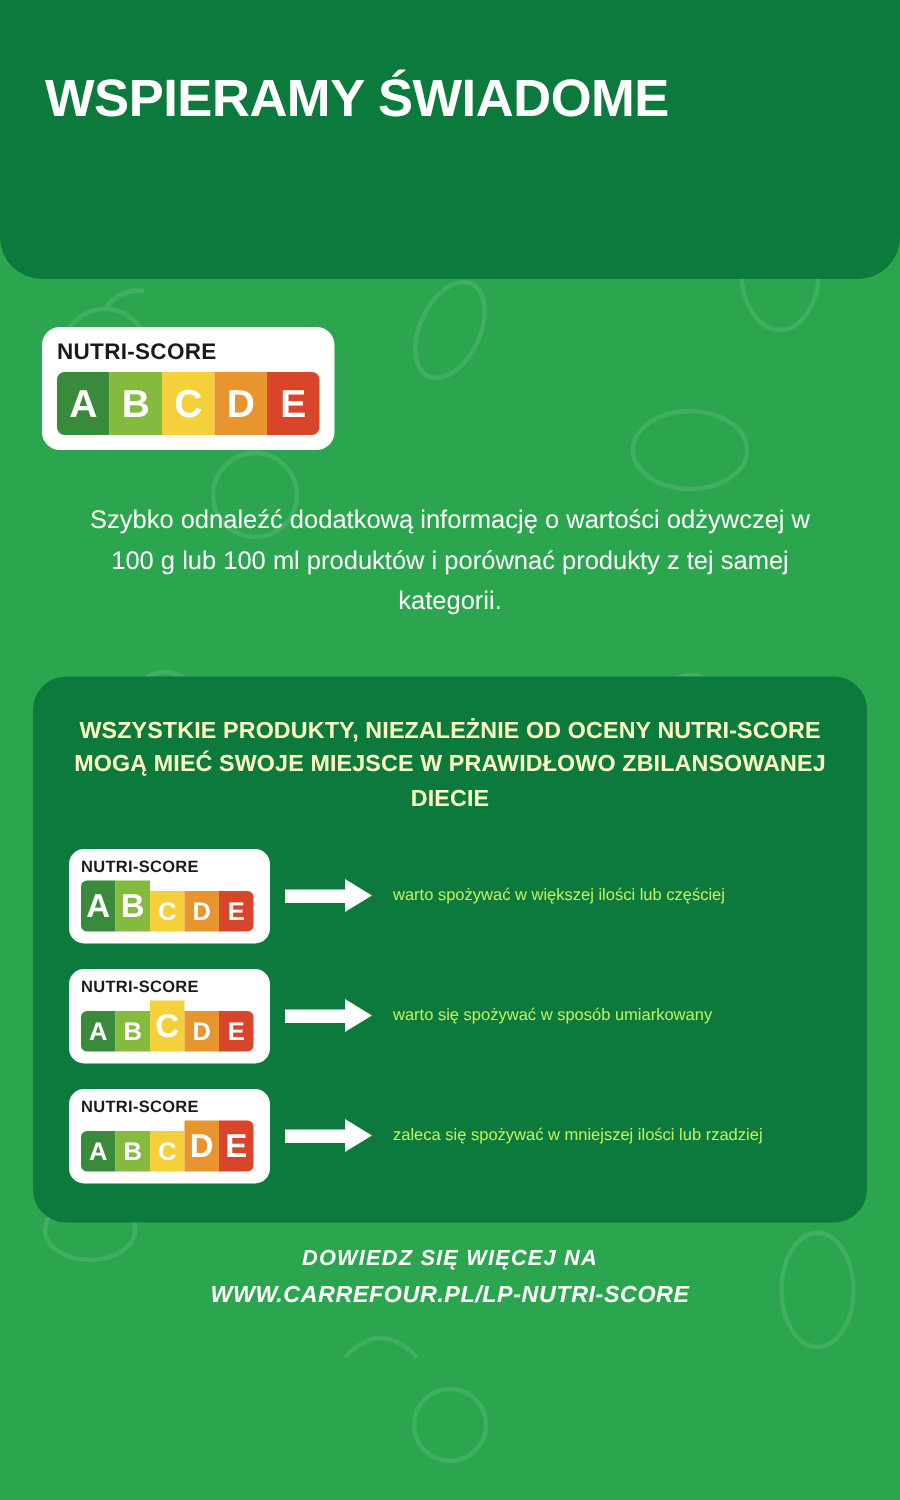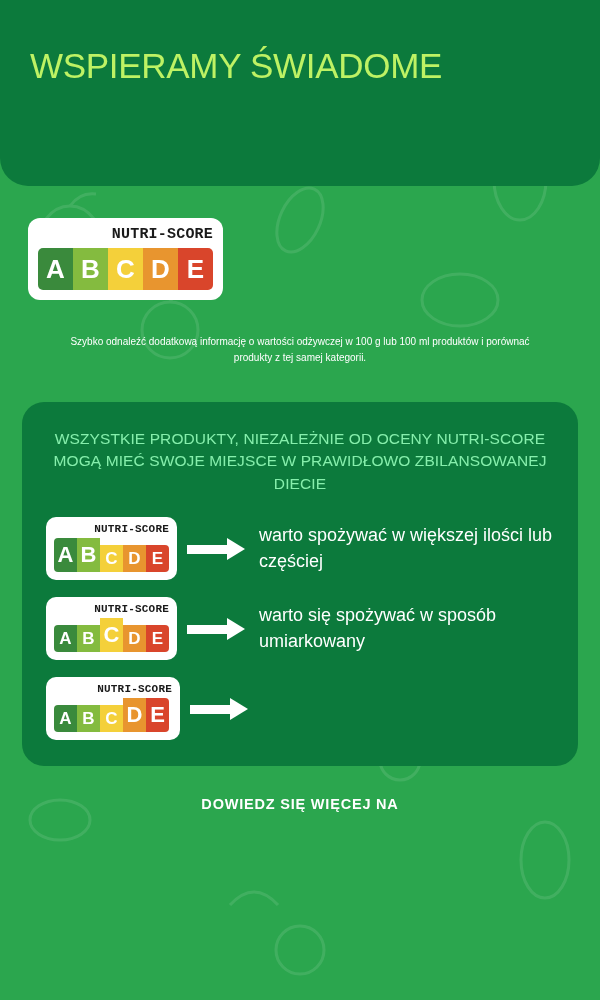--- a/index.html
+++ b/index.html
@@ -23,24 +23,24 @@
   }
   .header {
     position: relative;
     background: #0c7a3c;
     border-bottom-left-radius: 28px;
     border-bottom-right-radius: 28px;
     padding: 46px 30px 30px 30px;
     height: 186px;
   }
   .header h1 {
-    color: #bef264;
+    color: #ffffff;
     font-size: 35px;
     line-height: 1.16;
-    font-weight: normal;
+    font-weight: bold;
     letter-spacing: -0.3px;
     text-transform: uppercase;
   }
   .header h1 .l2 { display: block; }
 
   .intro {
     position: relative;
     display: flex;
     align-items: flex-start;
     padding: 32px 28px 0 28px;
@@ -61,22 +61,21 @@
     border-radius: 12px;
     padding: 8px 10px 10px 10px;
     display: inline-block;
   }
   .ns-title {
     font-size: 15px;
     font-weight: bold;
     color: #1a1a1a;
     letter-spacing: 0.2px;
     margin-bottom: 5px;
-    text-align: right;
-    font-family: Liberation Mono, monospace;
+    text-align: left;
   }
   .ns-scale { display: flex; align-items: flex-end; }
   .ns-cell {
     color: #ffffff;
     font-weight: bold;
     text-align: center;
     display: flex;
     align-items: center;
     justify-content: center;
     line-height: 1;
@@ -92,36 +91,36 @@
   .ns-sm .ns-cell { width: 23px; height: 27px; font-size: 17px; }
   .ns-sm .ns-cell.hl { height: 34px; font-size: 22px; }
   .ns-sm .ns-cell:first-child { border-top-left-radius: 4px; border-bottom-left-radius: 4px; }
   .ns-sm .ns-cell:last-child { border-top-right-radius: 4px; border-bottom-right-radius: 4px; }
   .ns-sm { padding: 6px 8px 8px 8px; border-radius: 10px; }
 
   .desc {
     position: relative;
     color: #ffffff;
     text-align: center;
-    font-size: 10px;
+    font-size: 17px;
     line-height: 1.58;
     padding: 34px 56px 0 56px;
   }
 
   .card {
     position: relative;
     margin: 36px 22px 0 22px;
     background: #0c7a3c;
     border-radius: 22px;
     padding: 26px 24px 26px 24px;
   }
   .card h2 {
-    color: #86efac;
+    color: #fef9c3;
     font-size: 15.5px;
-    font-weight: normal;
+    font-weight: bold;
     text-transform: uppercase;
     line-height: 1.45;
     text-align: center;
     letter-spacing: 0.1px;
   }
   .rows { margin-top: 22px; }
   .row {
     display: flex;
     align-items: center;
     margin-bottom: 17px;
@@ -142,30 +141,31 @@
   }
   .arrow .head {
     position: absolute;
     left: 40px; top: 0;
     width: 0; height: 0;
     border-top: 11px solid transparent;
     border-bottom: 11px solid transparent;
     border-left: 18px solid #ffffff;
   }
   .row-text {
-    color: #ffffff;
-    font-size: 18px;
+    color: #bef264;
+    font-size: 11px;
     line-height: 1.42;
   }
 
   .footer {
     position: relative;
     text-align: center;
     color: #ffffff;
-    padding: 30px 20px 22px 20px;
+    padding: 16px 20px 22px 20px;
+    font-style: italic;
   }
   .footer .f1 {
     font-size: 14.5px;
     font-weight: bold;
     letter-spacing: 0.8px;
     text-transform: uppercase;
   }
   .footer .f2 {
     font-size: 15.5px;
     font-weight: bold;
@@ -272,22 +272,24 @@
             <div class="ns-cell" style="background:#84bb3f">B</div>
             <div class="ns-cell" style="background:#f4d03a">C</div>
             <div class="ns-cell hl" style="background:#e8952f">D</div>
             <div class="ns-cell hl" style="background:#d9452b">E</div>
           </div>
         </div>
         <div class="arrow">
           <div class="shaft"></div>
             <div class="head"></div>
         </div>
+        <div class="row-text">zaleca się spożywać w mniejszej ilości lub rzadziej</div>
       </div>
 
     </div>
   </div>
 
   <div class="footer">
     <div class="f1">DOWIEDZ SIĘ WIĘCEJ NA</div>
+    <div class="f2">WWW.CARREFOUR.PL/LP-NUTRI-SCORE</div>
   </div>
 
 </div>
 
 </body></html>

